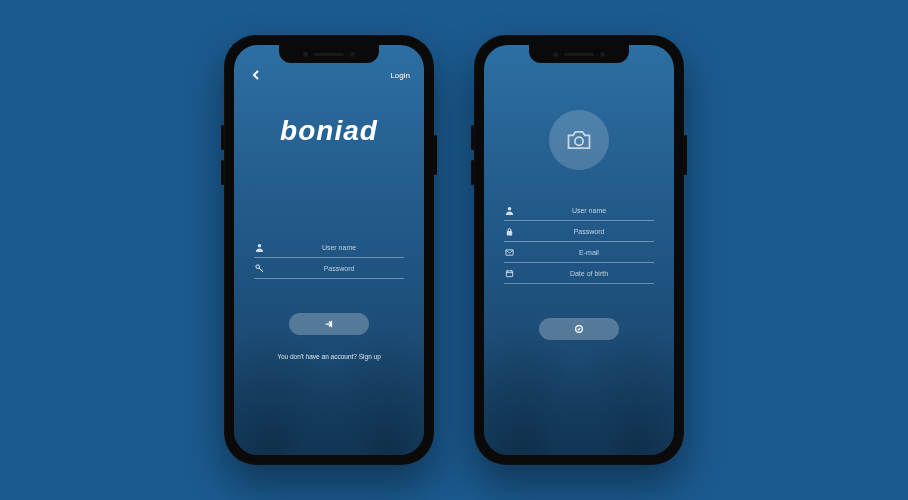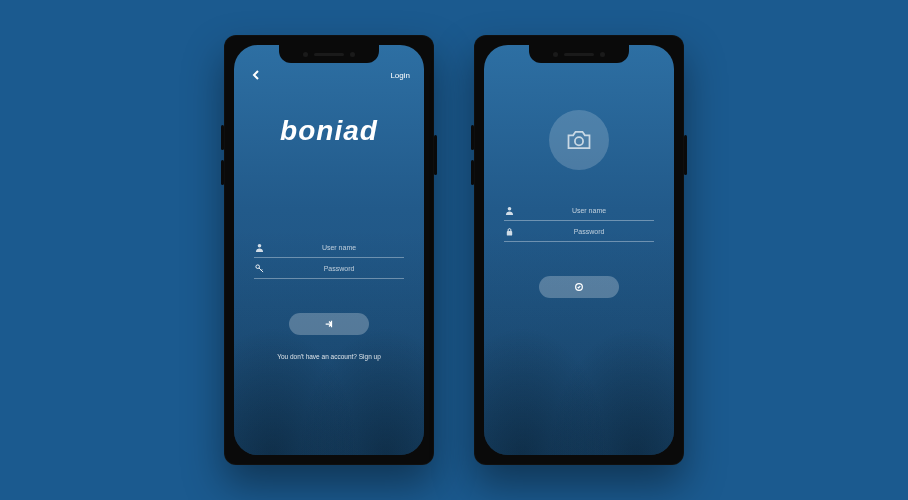--- a/index.html
+++ b/index.html
@@ -11,21 +11,21 @@
     justify-content: center;
     align-items: center;
     gap: 40px;
     font-family: -apple-system, Helvetica, Arial, sans-serif;
     overflow: hidden;
   }
   .phone {
     width: 210px;
     height: 430px;
     background: #0a0a0a;
-    border-radius: 12px;
+    border-radius: 32px;
     padding: 10px;
     position: relative;
     box-shadow: 0 20px 40px rgba(0,0,0,0.4), inset 0 0 2px rgba(255,255,255,0.1);
   }
   .side-btn {
     position: absolute;
     background: #0a0a0a;
     border-radius: 2px;
   }
   .vol1 { left: -3px; top: 90px; width: 3px; height: 25px; }
@@ -259,20 +259,38 @@
         </div>
         <div class="field">
           <span class="field-icon">
             <svg viewBox="0 0 10 10">
                 <rect x="2" y="4.5" width="6" height="5" rx="1"></rect>
                 <path d="M3.5 4.5 L3.5 3 C3.5 1.5 6.5 1.5 6.5 3 L6.5 4.5" fill="none" stroke="white" stroke-width="1"></path>
               </svg>
           </span>
           <input class="field-input" type="password" placeholder="Password" style="">
         </div>
+        <div class="field">
+          <span class="field-icon">
+            <svg viewBox="0 0 10 10">
+                <rect x="1" y="2" width="8" height="6" rx="0.5" fill="none" stroke="white" stroke-width="0.8"></rect>
+                <path d="M1 2.5 L5 5.5 L9 2.5" fill="none" stroke="white" stroke-width="0.8"></path>
+              </svg>
+          </span>
+          <input class="field-input" placeholder="E-mail" style="">
+        </div>
+        <div class="field">
+          <span class="field-icon">
+            <svg viewBox="0 0 10 10">
+                <rect x="1.5" y="2" width="7" height="6.5" rx="0.5" fill="none" stroke="white" stroke-width="0.8"></rect>
+                <path d="M1.5 4 L8.5 4 M3 1 L3 3 M7 1 L7 3" stroke="white" stroke-width="0.8"></path>
+              </svg>
+          </span>
+          <input class="field-input" placeholder="Date of birth" style="">
+        </div>
       </div>
       <button class="submit">
         <svg viewBox="0 0 12 12">
             <circle cx="6" cy="6" r="4"></circle>
             <path d="M4.5 6 L5.5 7 L7.5 5"></path>
           </svg>
       </button>
     </div>
   </div>
 </div>

